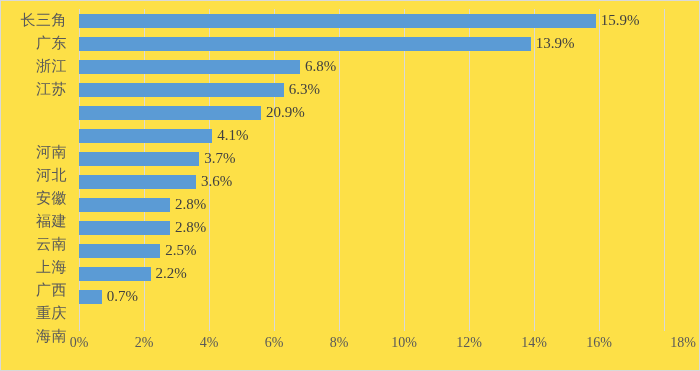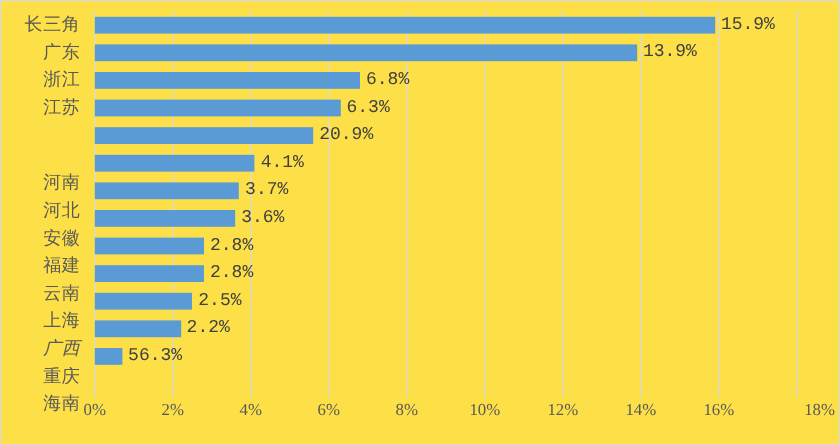--- a/index.html
+++ b/index.html
@@ -47,21 +47,20 @@
     left: 78px;
     top: 8px;
     width: 622px;
     height: 322px;
   }
   .bar-row {
     position: relative;
     height: 23px;
     display: flex;
     align-items: center;
-    font-family: Liberation Mono, monospace;
   }
   .bar {
     height: 14px;
     background: #5b9bd5;
     flex: 0 0 auto;
   }
   .bar-label {
     font-size: 15px;
     color: #404040;
     white-space: nowrap;
@@ -129,21 +128,21 @@
       <div class="cat-label" style="color: rgb(89, 89, 89);">长三角</div>
       <div class="cat-label" style="color: rgb(89, 89, 89); padding-left: 16px;">广东</div>
       <div class="cat-label" style="color: rgb(89, 89, 89);">浙江</div>
       <div class="cat-label" style="color: rgb(89, 89, 89);">江苏</div>
       <div class="cat-label" style="color: rgb(89, 89, 89); margin-top: 40px;">河南</div>
       <div class="cat-label" style="color: rgb(89, 89, 89);">河北</div>
       <div class="cat-label" style="color: rgb(89, 89, 89);">安徽</div>
       <div class="cat-label" style="color: rgb(89, 89, 89);">福建</div>
       <div class="cat-label" style="color: rgb(89, 89, 89);">云南</div>
       <div class="cat-label" style="color: rgb(89, 89, 89);">上海</div>
-      <div class="cat-label" style="color: rgb(89, 89, 89); font-style: italic;">广西</div>
+      <div class="cat-label" style="color: rgb(89, 89, 89);">广西</div>
       <div class="cat-label" style="color: rgb(89, 89, 89);">重庆</div>
       <div class="cat-label" style="color: rgb(89, 89, 89);">海南</div>
     </div>
 
   <div id="rows">
       <div class="bar-row">
         <div class="bar" style="width: 516.75px; background: rgb(91, 155, 213);"></div>
         <div class="bar-label">15.9%</div>
       </div>
       <div class="bar-row">
@@ -185,21 +184,21 @@
       <div class="bar-row">
         <div class="bar" style="width: 81.25px; background: rgb(91, 155, 213);"></div>
         <div class="bar-label">2.5%</div>
       </div>
       <div class="bar-row">
         <div class="bar" style="width: 71.5px; background: rgb(91, 155, 213);"></div>
         <div class="bar-label">2.2%</div>
       </div>
       <div class="bar-row">
         <div class="bar" style="width: 22.75px; background: rgb(91, 155, 213);"></div>
-        <div class="bar-label">56.3%</div>
+        <div class="bar-label">0.7%</div>
       </div>
     </div>
 
   <div id="x-ticks">
       <div class="x-tick" style="left: 0px; color: rgb(89, 89, 89);">0%</div>
       <div class="x-tick" style="left: 65px; color: rgb(89, 89, 89);">2%</div>
       <div class="x-tick" style="left: 130px; color: rgb(89, 89, 89);">4%</div>
       <div class="x-tick" style="left: 195px; color: rgb(89, 89, 89);">6%</div>
       <div class="x-tick" style="left: 260px; color: rgb(89, 89, 89);">8%</div>
       <div class="x-tick" style="left: 325px; color: rgb(89, 89, 89);">10%</div>

